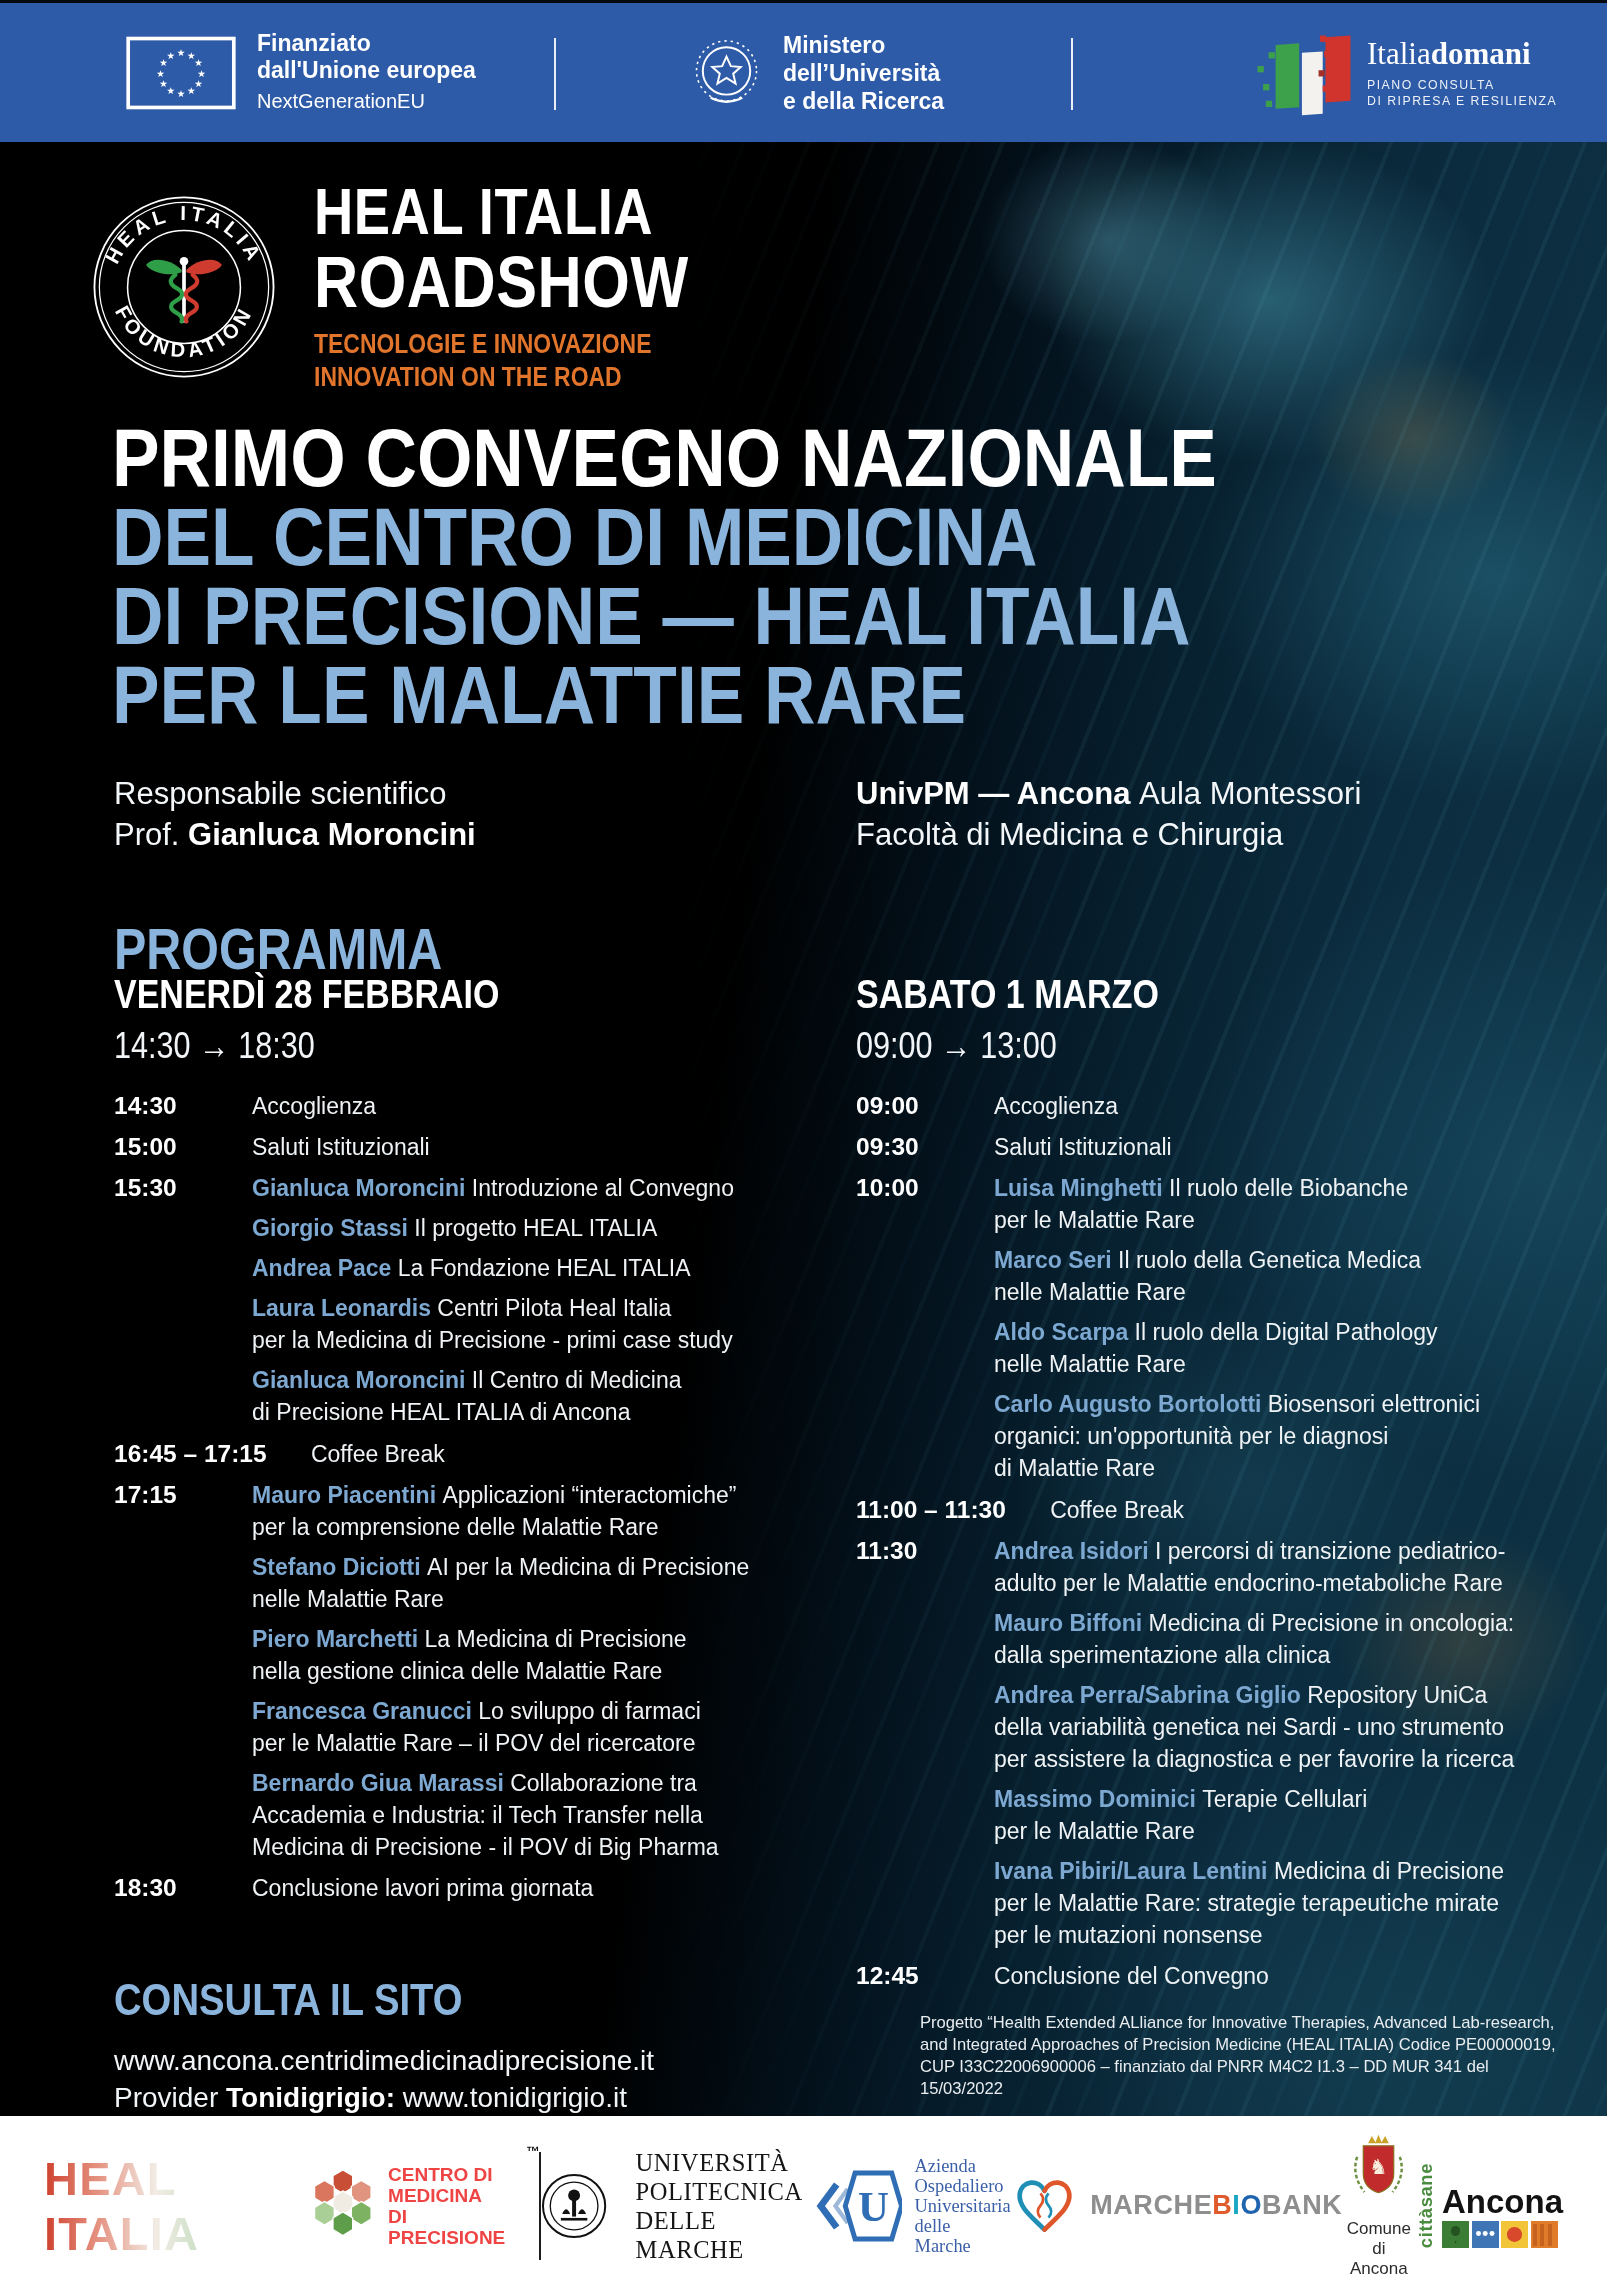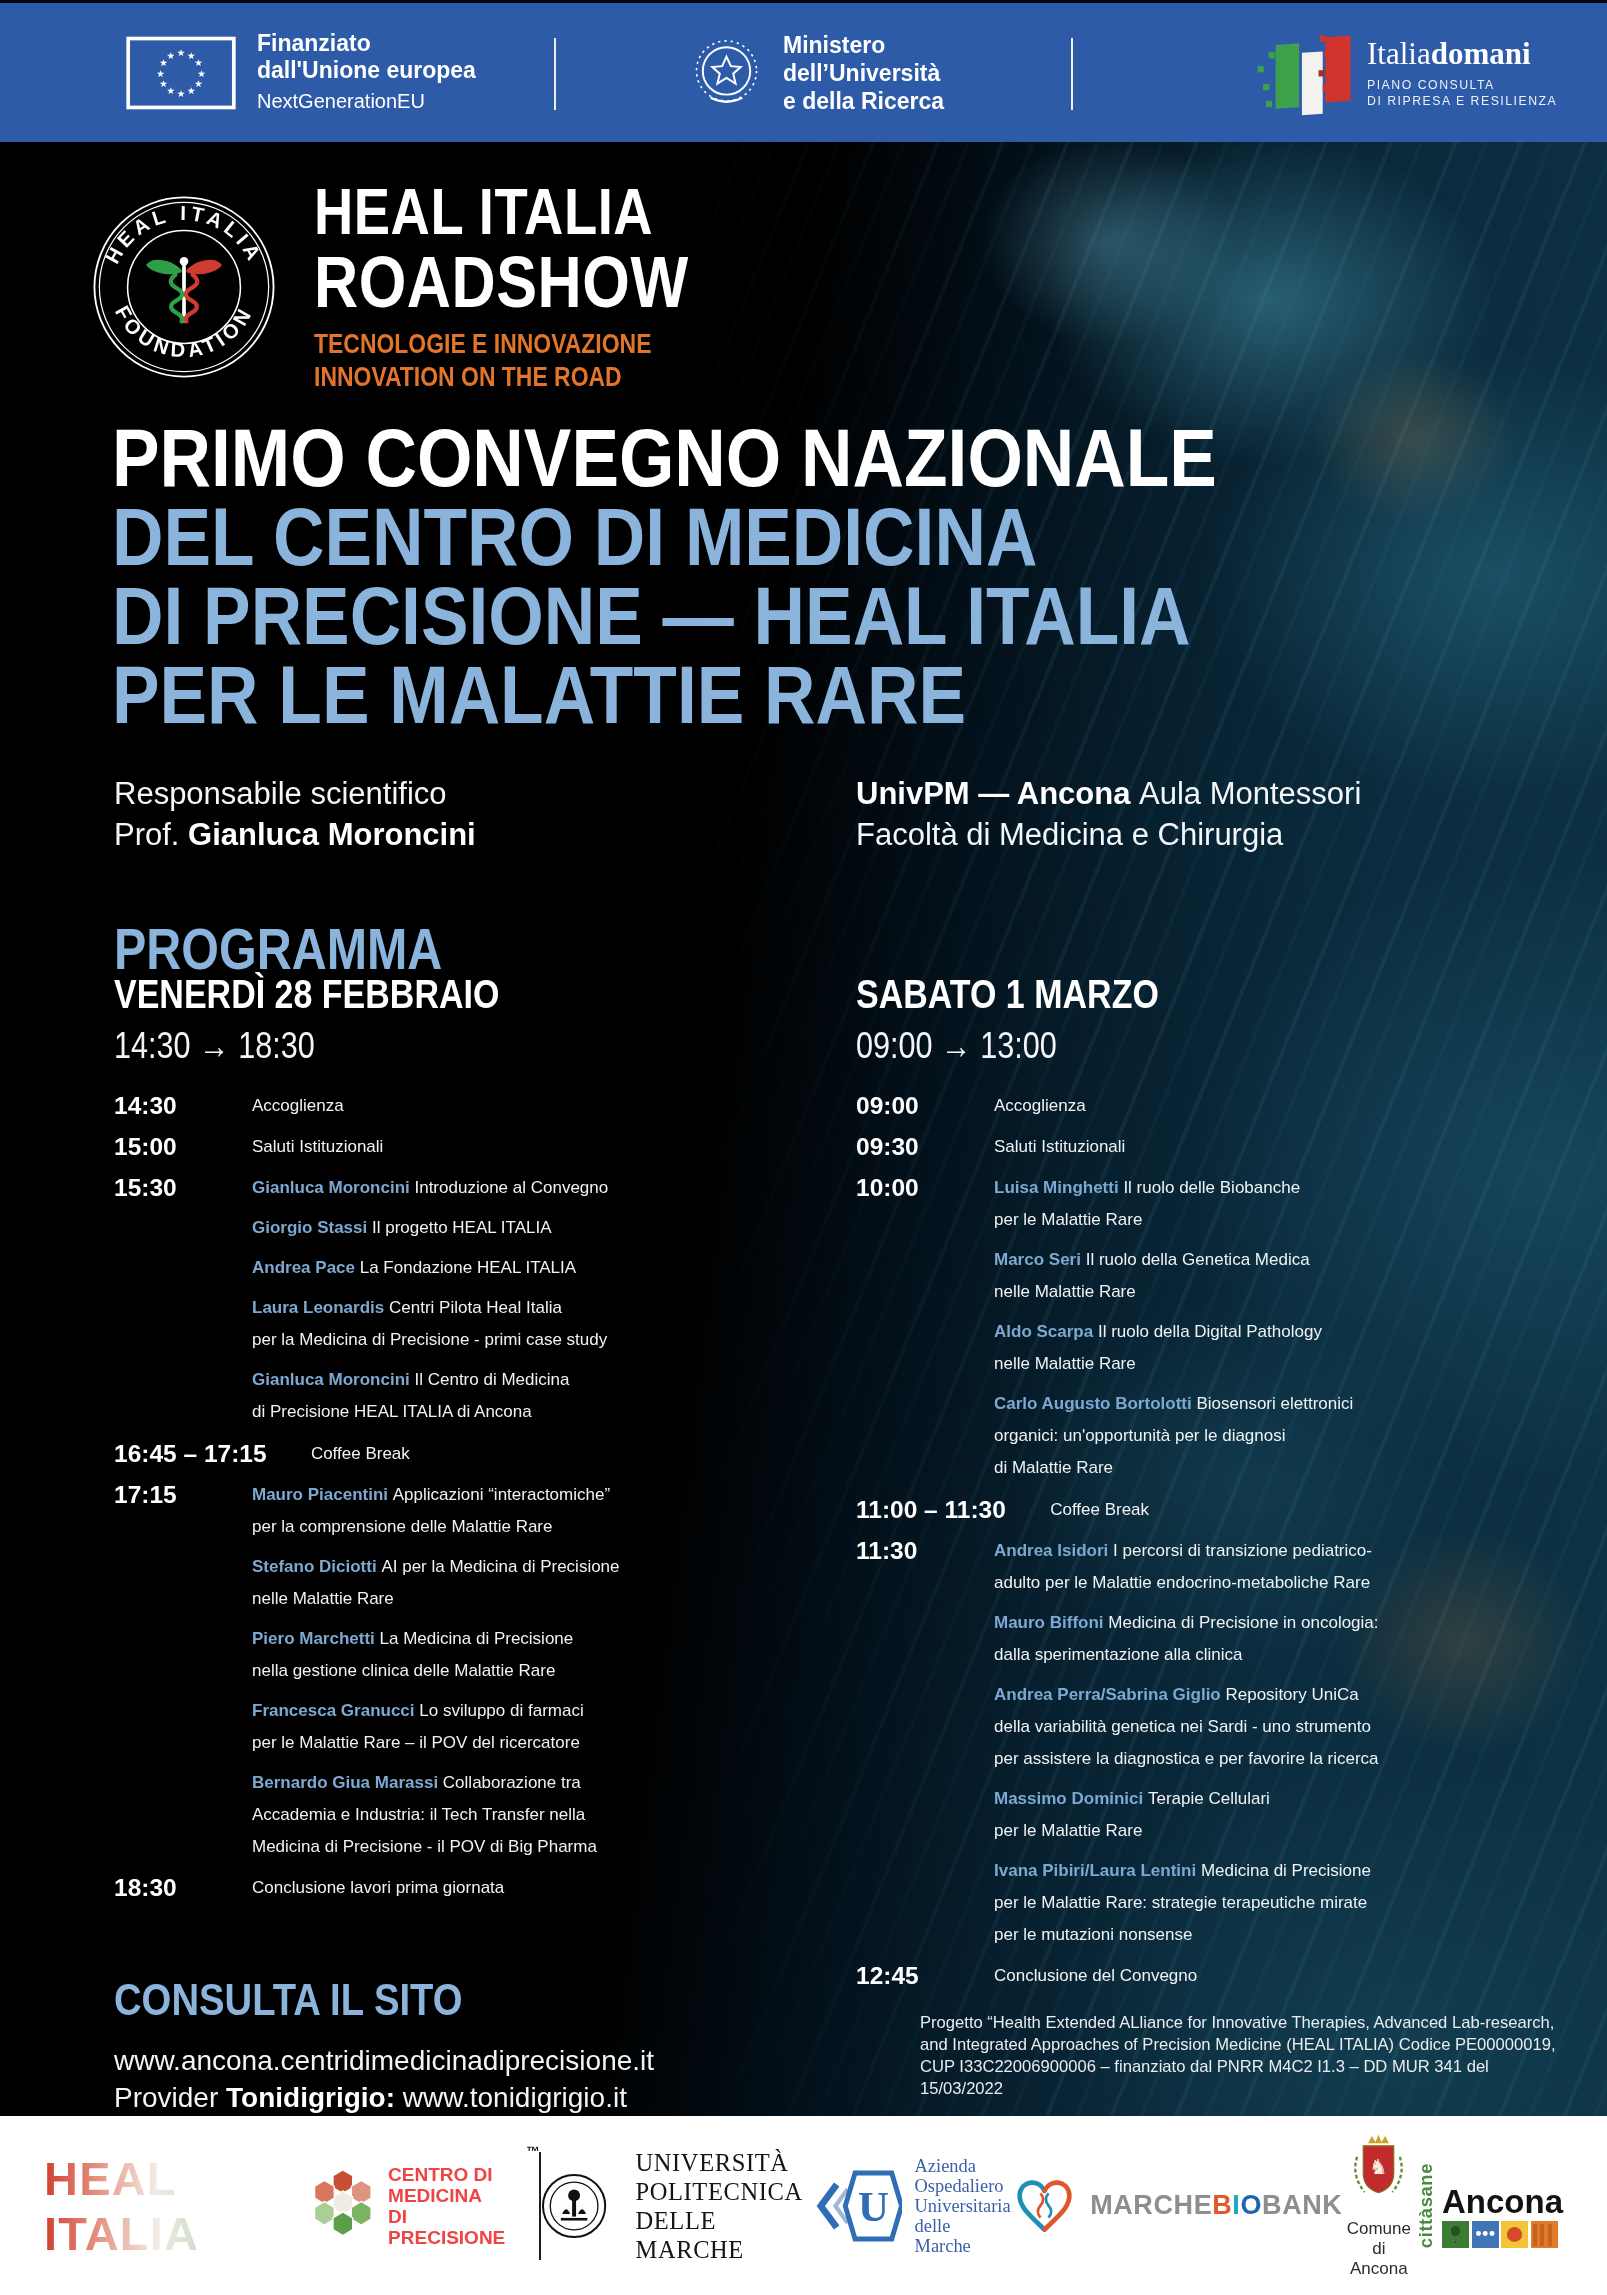--- a/index.html
+++ b/index.html
@@ -76,21 +76,21 @@
   
   .prog-head{position:absolute;top:774px;left:114px;color:var(--accent);font-weight:700;font-size:57px;}
   .day-row{position:absolute;top:830px;left:114px;right:55px;display:grid;grid-template-columns:742px 1fr;}
   .day-name{font-weight:700;font-size:40px;line-height:44px;}
   .day-hours{font-weight:400;font-size:36px;line-height:39px;margin-top:9.8px;color:#f2f5f8;}
   
   .schedule{position:absolute;top:948px;left:114px;right:52px;display:grid;grid-template-columns:742px 1fr;}
   .sched-row{display:flex;margin-bottom:9.2px;gap:32px;}
   .time{flex:none;min-width:106px;padding-right:12.3px;font-weight:700;font-size:24.5px;line-height:32px;color:#fff;}
   .entries{flex:1;}
-  .entry{font-size:17px;line-height:32px;margin-bottom:8px;}
+  .entry{font-size:23px;line-height:32px;margin-bottom:8px;}
   .entry:last-child{margin-bottom:0;}
   .speaker{font-weight:700;color:var(--speaker);}
   .talk{white-space:pre-line;color:#eff3f5;font-weight:400;}
   
   .site{position:absolute;top:1832px;left:114px;}
   .site-head{color:var(--accent);font-weight:700;font-size:45px;}
   .site-url{font-size:28px;line-height:38px;margin-top:16px;color:#f2f5f8;}
   .site-provider{font-size:28px;line-height:36px;color:#f2f5f8;}
   .site-provider b{font-weight:700;color:#fff;}
   .funding{position:absolute;top:1870px;left:920px;width:650px;font-size:16.6px;line-height:22px;color:#e9edf0;white-space:pre-line;}

